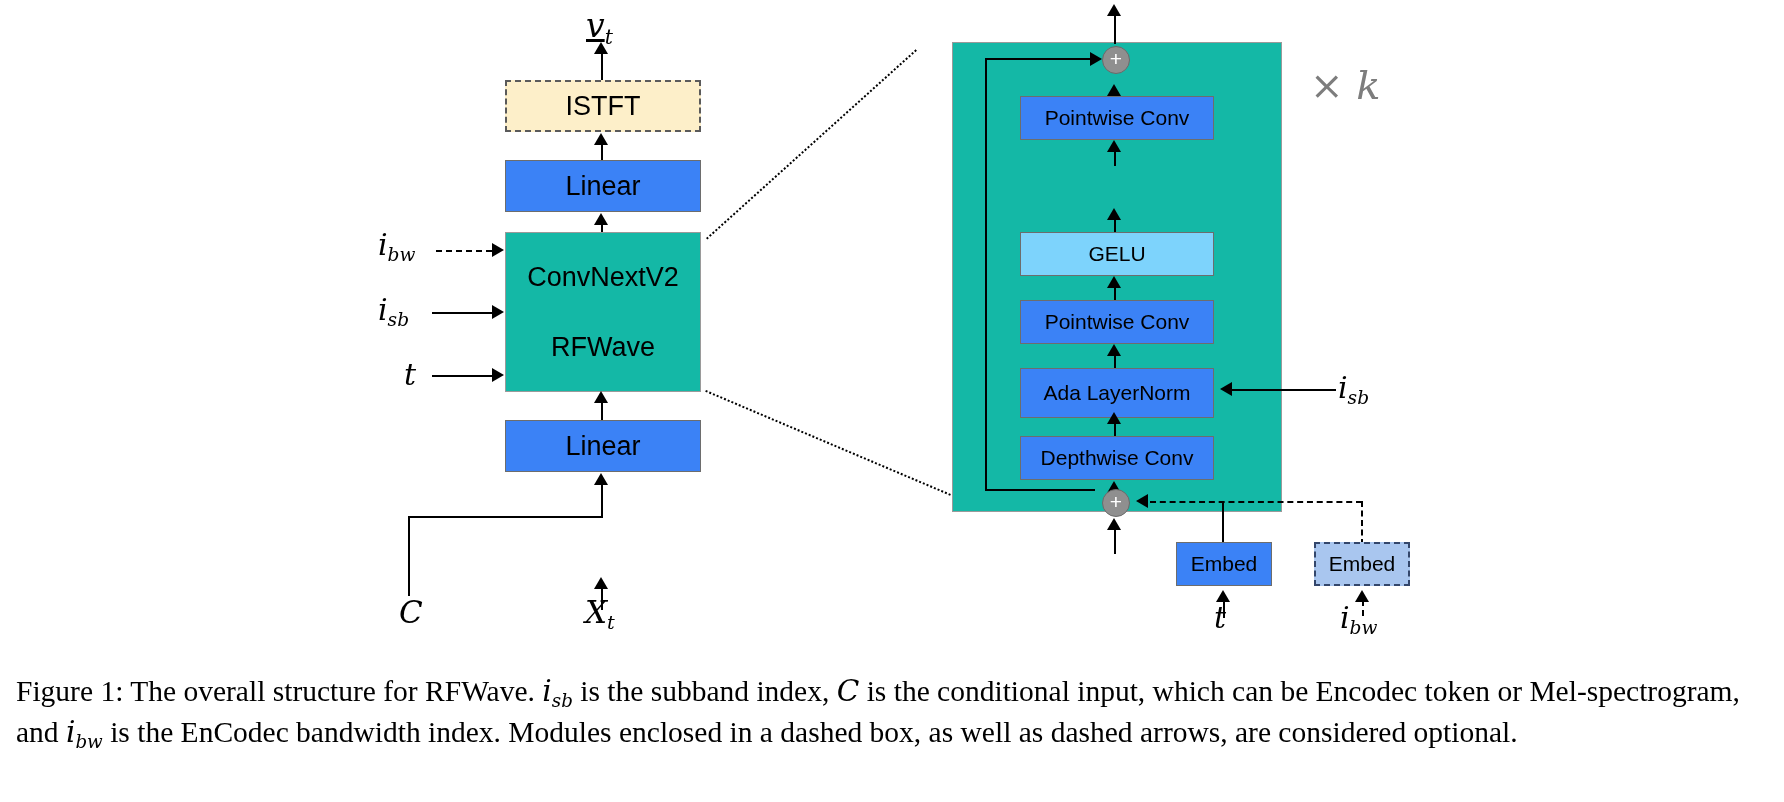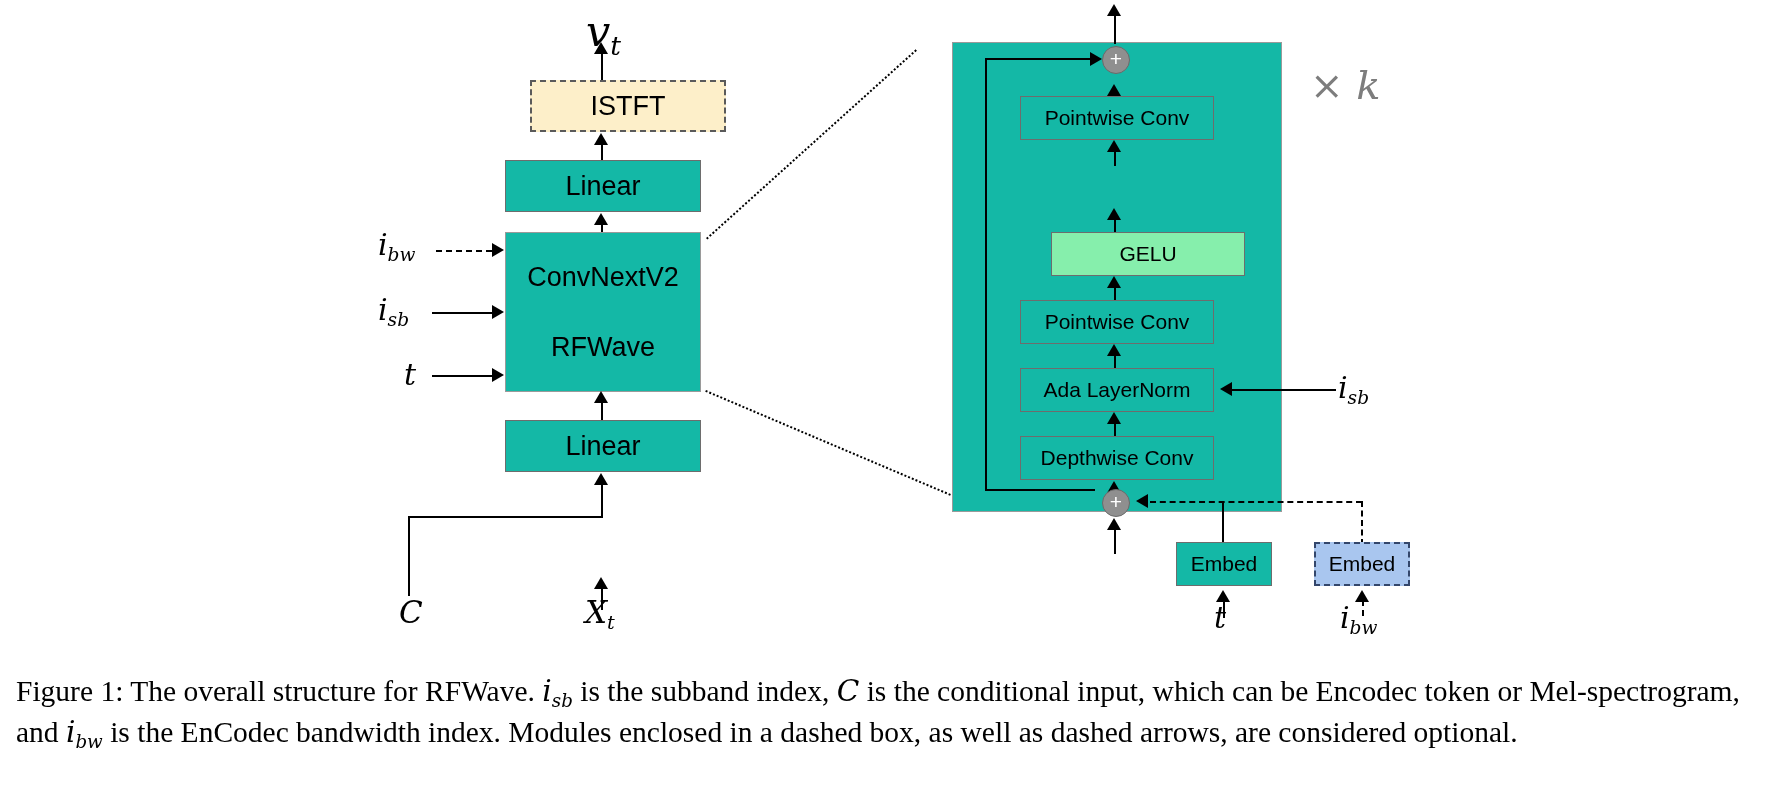--- a/index.html
+++ b/index.html
@@ -1,23 +1,23 @@
 <!DOCTYPE html>
 <html><head>
 <meta charset="utf-8">
 <style>
   html,body{margin:0;padding:0;background:#ffffff;}
   body{width:1784px;height:802px;font-family:"Liberation Sans",sans-serif;color:#000;}
   #root{position:relative;width:1784px;height:802px;overflow:hidden;}
 
   .blk{position:absolute;box-sizing:border-box;display:flex;align-items:center;justify-content:center;
        text-align:center;line-height:1.12;border:1.6px solid #7a7a7a;}
-  .blue{background:#14b8a6;border-color:#6d6d6d;}
-  .green{background:#86efac;border-color:#6d6d6d;margin-left:31px;}
-  .cream{background:#fdefc9;border:2px dashed #5a5a5a;margin-left:25px;}
+  .blue{background:#3b82f6;border-color:#6d6d6d;}
+  .green{background:#7dd3fc;border-color:#6d6d6d;}
+  .cream{background:#fdefc9;border:2px dashed #5a5a5a;}
   .pinkbig{background:#14b8a6;border:1.6px solid #9a9a9a;gap:40px;}
   .dashedblue{background:#a9c6ef;border:2px dashed #33466b;}
 
   .math{position:absolute;font-family:"DejaVu Serif",serif;font-style:italic;white-space:nowrap;}
   .sub{font-size:0.62em;font-style:italic;vertical-align:-0.32em;letter-spacing:0;}
 
   .ln{position:absolute;background:#000;}
   .hl{height:2.4px;}
   .vl{width:2.4px;}
 
@@ -39,21 +39,21 @@
   #caption i{font-family:"DejaVu Serif",serif;}
 
   .xk{position:absolute;color:#7d7d7d;font-family:"DejaVu Serif",serif;font-size:40px;white-space:nowrap;}
   .xk .kk{font-style:italic;}
 </style>
 </head>
 <body>
 
 <div id="root">
 
-  <div class="math" style="left:586px;top:6px;font-size:43px;">
+  <div class="math" style="left:586px;top:6px;font-size:33px;text-decoration:underline;">
     <span>v</span><span class="sub">t</span>
   </div>
 
   <div class="ln vl" style="left:601px;top:52px;height:28px;"></div>
   <div class="arrU" style="left:594px;top:42px;"></div>
 
   <div class="blk cream" style="left:505px;top:80px;width:196px;height:52px;font-size:27px;">
     <span>ISTFT</span>
   </div>
 
@@ -153,21 +153,21 @@
   </div>
 
   <div class="ln vl" style="left:1114px;top:286px;height:16px;"></div>
   <div class="arrU" style="left:1107px;top:276px;"></div>
   <div class="blk blue" style="left:1020px;top:300px;width:194px;height:44px;font-size:21px;">
     <span>Pointwise Conv</span>
   </div>
 
   <div class="ln vl" style="left:1114px;top:354px;height:16px;"></div>
   <div class="arrU" style="left:1107px;top:344px;"></div>
-  <div class="blk blue" style="left:1020px;top:368px;width:194px;height:44px;font-size:21px;">
+  <div class="blk blue" style="left:1020px;top:368px;width:194px;height:50px;font-size:21px;">
     <span>Ada LayerNorm</span>
   </div>
 
   <div class="math" style="left:1338px;top:370px;font-size:30px;">
     <span>i</span><span class="sub">sb</span>
   </div>
   <div class="ln hl" style="left:1232px;top:389px;width:104px;"></div>
   <div class="arrL" style="left:1220px;top:382px;"></div>
 
   <div class="ln vl" style="left:1114px;top:422px;height:16px;"></div>

